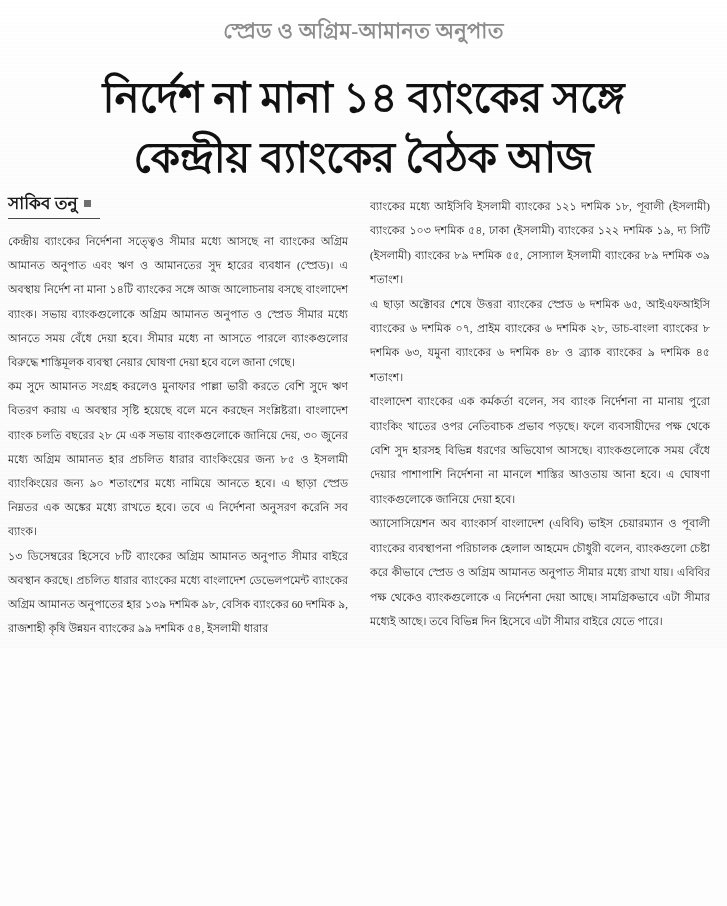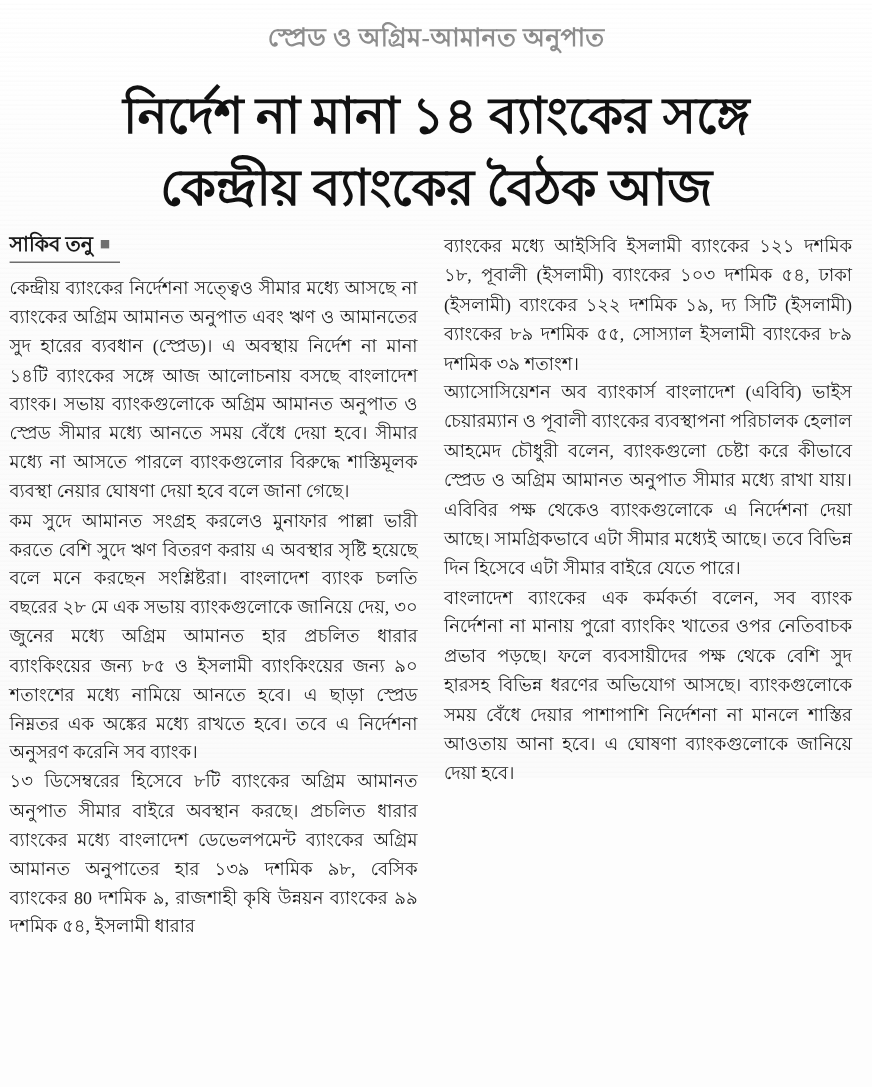--- a/index.html
+++ b/index.html
@@ -88,21 +88,21 @@
   }
   .byline-rule {
     width: 92px;
     height: 1px;
     background: #4a4a4a;
     margin-top: 4px;
   }
 
   p.para {
     margin: 0;
-    font-size: 15px;
+    font-size: 11px;
     line-height: 24.2px;
     color: #1b1b1b;
     text-align: justify;
     text-justify: inter-word;
     word-spacing: 0.2px;
     hyphens: none;
   }
   p.para + p.para { margin-top: 0px; }
 
   .col-right p.para { line-height: 24.4px; }
@@ -134,25 +134,26 @@
   <div class="columns">
 
     <div class="col col-left">
       <div class="byline-wrap">
         <span class="byline">সাকিব তনু</span><span class="byline-mark"></span>
         <div class="byline-rule"></div>
       </div>
 
       <p class="para">কেন্দ্রীয় ব্যাংকের নির্দেশনা সত্ত্বেও সীমার মধ্যে আসছে না ব্যাংকের অগ্রিম আমানত অনুপাত এবং ঋণ ও আমানতের সুদ হারের ব্যবধান (স্প্রেড)। এ অবস্থায় নির্দেশ না মানা ১৪টি ব্যাংকের সঙ্গে আজ আলোচনায় বসছে বাংলাদেশ ব্যাংক। সভায় ব্যাংকগুলোকে অগ্রিম আমানত অনুপাত ও স্প্রেড সীমার মধ্যে আনতে সময় বেঁধে দেয়া হবে। সীমার মধ্যে না আসতে পারলে ব্যাংকগুলোর বিরুদ্ধে শাস্তিমূলক ব্যবস্থা নেয়ার ঘোষণা দেয়া হবে বলে জানা গেছে।</p>
       <p class="para">কম সুদে আমানত সংগ্রহ করলেও মুনাফার পাল্লা ভারী করতে বেশি সুদে ঋণ বিতরণ করায় এ অবস্থার সৃষ্টি হয়েছে বলে মনে করছেন সংশ্লিষ্টরা। বাংলাদেশ ব্যাংক চলতি বছরের ২৮ মে এক সভায় ব্যাংকগুলোকে জানিয়ে দেয়, ৩০ জুনের মধ্যে অগ্রিম আমানত হার প্রচলিত ধারার ব্যাংকিংয়ের জন্য ৮৫ ও ইসলামী ব্যাংকিংয়ের জন্য ৯০ শতাংশের মধ্যে নামিয়ে আনতে হবে। এ ছাড়া স্প্রেড নিম্নতর এক অঙ্কের মধ্যে রাখতে হবে। তবে এ নির্দেশনা অনুসরণ করেনি সব ব্যাংক।</p>
-      <p class="para">১৩ ডিসেম্বরের হিসেবে ৮টি ব্যাংকের অগ্রিম আমানত অনুপাত সীমার বাইরে অবস্থান করছে। প্রচলিত ধারার ব্যাংকের মধ্যে বাংলাদেশ ডেভেলপমেন্ট ব্যাংকের অগ্রিম আমানত অনুপাতের হার ১৩৯ দশমিক ৯৮, বেসিক ব্যাংকের 80 দশমিক ৯, রাজশাহী কৃষি উন্নয়ন ব্যাংকের ৯৯ দশমিক ৫৪, ইসলামী ধারার</p>
+      <p class="para">১৩ ডিসেম্বরের হিসেবে ৮টি ব্যাংকের অগ্রিম আমানত অনুপাত সীমার বাইরে অবস্থান করছে। প্রচলিত ধারার ব্যাংকের মধ্যে বাংলাদেশ ডেভেলপমেন্ট ব্যাংকের অগ্রিম আমানত অনুপাতের হার ১৩৯ দশমিক ৯৮, বেসিক ব্যাংকের 60 দশমিক ৯, রাজশাহী কৃষি উন্নয়ন ব্যাংকের ৯৯ দশমিক ৫৪, ইসলামী ধারার</p>
     </div>
 
     <div class="col col-right">
       <p class="para">ব্যাংকের মধ্যে আইসিবি ইসলামী ব্যাংকের ১২১ দশমিক ১৮, পূবালী (ইসলামী) ব্যাংকের ১০৩ দশমিক ৫৪, ঢাকা (ইসলামী) ব্যাংকের ১২২ দশমিক ১৯, দ্য সিটি (ইসলামী) ব্যাংকের ৮৯ দশমিক ৫৫, সোস্যাল ইসলামী ব্যাংকের ৮৯ দশমিক ৩৯ শতাংশ।</p>
+      <p class="para">এ ছাড়া অক্টোবর শেষে উত্তরা ব্যাংকের স্প্রেড ৬ দশমিক ৬৫, আইএফআইসি ব্যাংকের ৬ দশমিক ০৭, প্রাইম ব্যাংকের ৬ দশমিক ২৮, ডাচ-বাংলা ব্যাংকের ৮ দশমিক ৬৩, যমুনা ব্যাংকের ৬ দশমিক ৪৮ ও ব্র্যাক ব্যাংকের ৯ দশমিক ৪৫ শতাংশ।</p>
+      <p class="para">বাংলাদেশ ব্যাংকের এক কর্মকর্তা বলেন, সব ব্যাংক নির্দেশনা না মানায় পুরো ব্যাংকিং খাতের ওপর নেতিবাচক প্রভাব পড়ছে। ফলে ব্যবসায়ীদের পক্ষ থেকে বেশি সুদ হারসহ বিভিন্ন ধরণের অভিযোগ আসছে। ব্যাংকগুলোকে সময় বেঁধে দেয়ার পাশাপাশি নির্দেশনা না মানলে শাস্তির আওতায় আনা হবে। এ ঘোষণা ব্যাংকগুলোকে জানিয়ে দেয়া হবে।</p>
       <p class="para">অ্যাসোসিয়েশন অব ব্যাংকার্স বাংলাদেশ (এবিবি) ভাইস চেয়ারম্যান ও পূবালী ব্যাংকের ব্যবস্থাপনা পরিচালক হেলাল আহমেদ চৌধুরী বলেন, ব্যাংকগুলো চেষ্টা করে কীভাবে স্প্রেড ও অগ্রিম আমানত অনুপাত সীমার মধ্যে রাখা যায়। এবিবির পক্ষ থেকেও ব্যাংকগুলোকে এ নির্দেশনা দেয়া আছে। সামগ্রিকভাবে এটা সীমার মধ্যেই আছে। তবে বিভিন্ন দিন হিসেবে এটা সীমার বাইরে যেতে পারে।</p>
-      <p class="para">বাংলাদেশ ব্যাংকের এক কর্মকর্তা বলেন, সব ব্যাংক নির্দেশনা না মানায় পুরো ব্যাংকিং খাতের ওপর নেতিবাচক প্রভাব পড়ছে। ফলে ব্যবসায়ীদের পক্ষ থেকে বেশি সুদ হারসহ বিভিন্ন ধরণের অভিযোগ আসছে। ব্যাংকগুলোকে সময় বেঁধে দেয়ার পাশাপাশি নির্দেশনা না মানলে শাস্তির আওতায় আনা হবে। এ ঘোষণা ব্যাংকগুলোকে জানিয়ে দেয়া হবে।</p>
     </div>
 
   </div>
 
   <div class="grain"></div>
 </div>
 
 </body></html>

